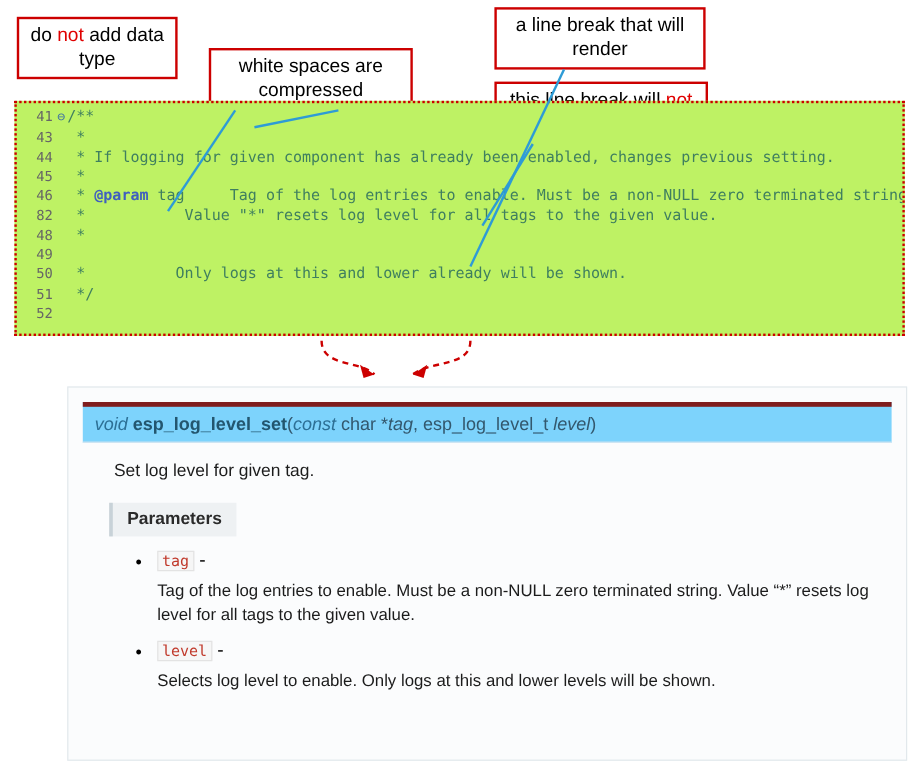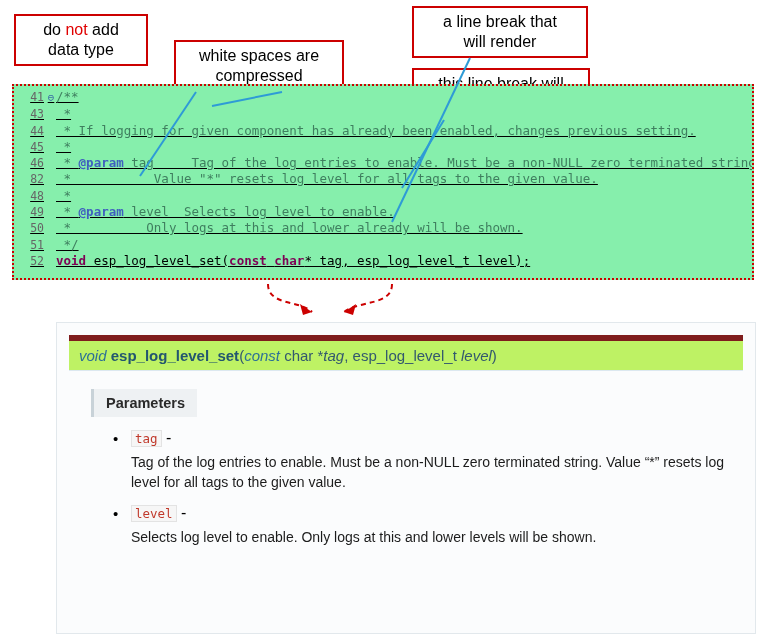--- a/index.html
+++ b/index.html
@@ -21,43 +21,42 @@
     border: 2px solid #cc0000;
     background: #ffffff;
     color: #000000;
     font-family: "Liberation Sans", sans-serif;
     font-size: 16px;
     line-height: 1.25;
     text-align: center;
     display: flex;
     align-items: center;
     justify-content: flex-end;
-    padding: 4px 22px;
+    padding: 4px 4px;
     box-sizing: border-box;
   }
   .callout .red { color: #e00000; }
 
   #callout-no-datatype { left: 14px;  top: 14px;  width: 134px; height: 52px; }
   #callout-whitespace  { left: 174px; top: 40px;  width: 170px; height: 52px; }
   #callout-linebreak-render     { left: 412px; top: 6px;  width: 176px; height: 52px; }
   #callout-linebreak-not-render { left: 412px; top: 68px; width: 178px; height: 52px; }
 
   
   #code-block {
     position: absolute;
     left: 12px;
     top: 84px;
     width: 742px;
     height: 196px;
     border: 2px dotted #cc0000;
-    background: #86efac;
+    background: #bef264;
     box-sizing: border-box;
     padding: 3px 0 0 0;
     overflow: hidden;
-    text-decoration: underline;
   }
   .code-line {
     display: flex;
     align-items: baseline;
     font-family: "DejaVu Sans Mono", monospace;
     font-size: 12.5px;
     line-height: 16.3px;
     white-space: pre;
   }
   .ln {
@@ -96,22 +95,22 @@
     top: 322px;
     width: 700px;
     height: 312px;
     background: #fbfcfd;
     border: 1px solid #e2e8ec;
     box-sizing: border-box;
     overflow: hidden;
   }
   #doc-signature {
     margin: 12px 12px 0 12px;
-    background: #bef264;
-    border-top: 6px solid #7f1d1d;
+    background: #7dd3fc;
+    border-top: 4px solid #7f1d1d;
     border-bottom: 1px solid #dce8f0;
     padding: 6px 10px;
     font-family: "Liberation Sans", sans-serif;
     font-size: 15px;
     color: #33586e;
   }
   #doc-signature .fname { font-weight: bold; color: #23566f; }
   #doc-signature .kw2 { font-style: italic; color: #2d7096; }
   #doc-signature .param-em { font-style: italic; }
   .doc-para {
@@ -183,24 +182,24 @@
 
 <div id="code-block">
   <div id="code-lines">
       <div class="code-line"><span class="ln">41</span><span class="fold">⊖</span><span class="code-text"><span>/**</span></span></div>
       <div class="code-line"><span class="ln">43</span><span class="fold"></span><span class="code-text"><span> *</span></span></div>
       <div class="code-line"><span class="ln">44</span><span class="fold"></span><span class="code-text"><span> * If logging for given component has already been enabled, changes previous setting.</span></span></div>
       <div class="code-line"><span class="ln">45</span><span class="fold"></span><span class="code-text"><span> *</span></span></div>
       <div class="code-line"><span class="ln">46</span><span class="fold"></span><span class="code-text"><span> * </span><span class="tagword">@param</span><span> tag     Tag of the log entries to enable. Must be a non-NULL zero terminated string.</span></span></div>
       <div class="code-line"><span class="ln">82</span><span class="fold"></span><span class="code-text"><span> *           Value "*" resets log level for all tags to the given value.</span></span></div>
       <div class="code-line"><span class="ln">48</span><span class="fold"></span><span class="code-text"><span> *</span></span></div>
-      <div class="code-line"><span class="ln">49</span><span class="fold"></span><span class="code-text"><span> * </span><span class="tagword">@param</span><span> level  Selects log level to enable.</span></span></div>
+      <div class="code-line"><span class="ln">49</span><span class="fold"></span></div>
       <div class="code-line"><span class="ln">50</span><span class="fold"></span><span class="code-text"><span> *          Only logs at this and lower already will be shown.</span></span></div>
       <div class="code-line"><span class="ln">51</span><span class="fold"></span><span class="code-text"><span> */</span></span></div>
-      <div class="code-line"><span class="ln">52</span><span class="fold"></span><span class="code-text"><span class="kw">void</span><span class="plain"> esp_log_level_set(</span><span class="kw">const</span><span class="plain"> </span><span class="kw">char</span><span class="plain">* tag, esp_log_level_t level);</span></span></div>
+      <div class="code-line"><span class="ln">52</span><span class="fold"></span></div>
     </div>
 </div>
 
 <svg id="connectors">
 
   <line x1="196" y1="92" x2="140" y2="176" stroke="#2e9bd6" stroke-width="2"></line>
   <line x1="282" y1="92" x2="212" y2="106" stroke="#2e9bd6" stroke-width="2"></line>
 
   <line x1="470" y1="58" x2="392" y2="222" stroke="#2e9bd6" stroke-width="2"></line>
 
@@ -212,20 +211,21 @@
   <polygon points="344,312 356,304 353,315" fill="#cc0000"></polygon>
 </svg>
 
 <div id="doc-panel">
 
   <div id="doc-signature">
     <span class="kw2">void</span>
     <span class="fname">esp_log_level_set</span><span>(</span><span class="kw2">const</span><span> char *</span><span class="param-em">tag</span><span>, </span><span>esp_log_level_t </span><span class="param-em">level</span><span>)</span>
   </div>
 
+  <div class="doc-para">Set log level for given tag.</div>
 
   <div id="doc-params-head">Parameters</div>
 
   <div class="doc-param-item">
     <span class="bullet">•</span>
     <span class="code-chip">tag</span>
     <span>-</span>
     <div class="doc-param-desc">Tag of the log entries to enable. Must be a non-NULL zero terminated string. Value “*” resets log level for all tags to the given value.</div>
   </div>
 

